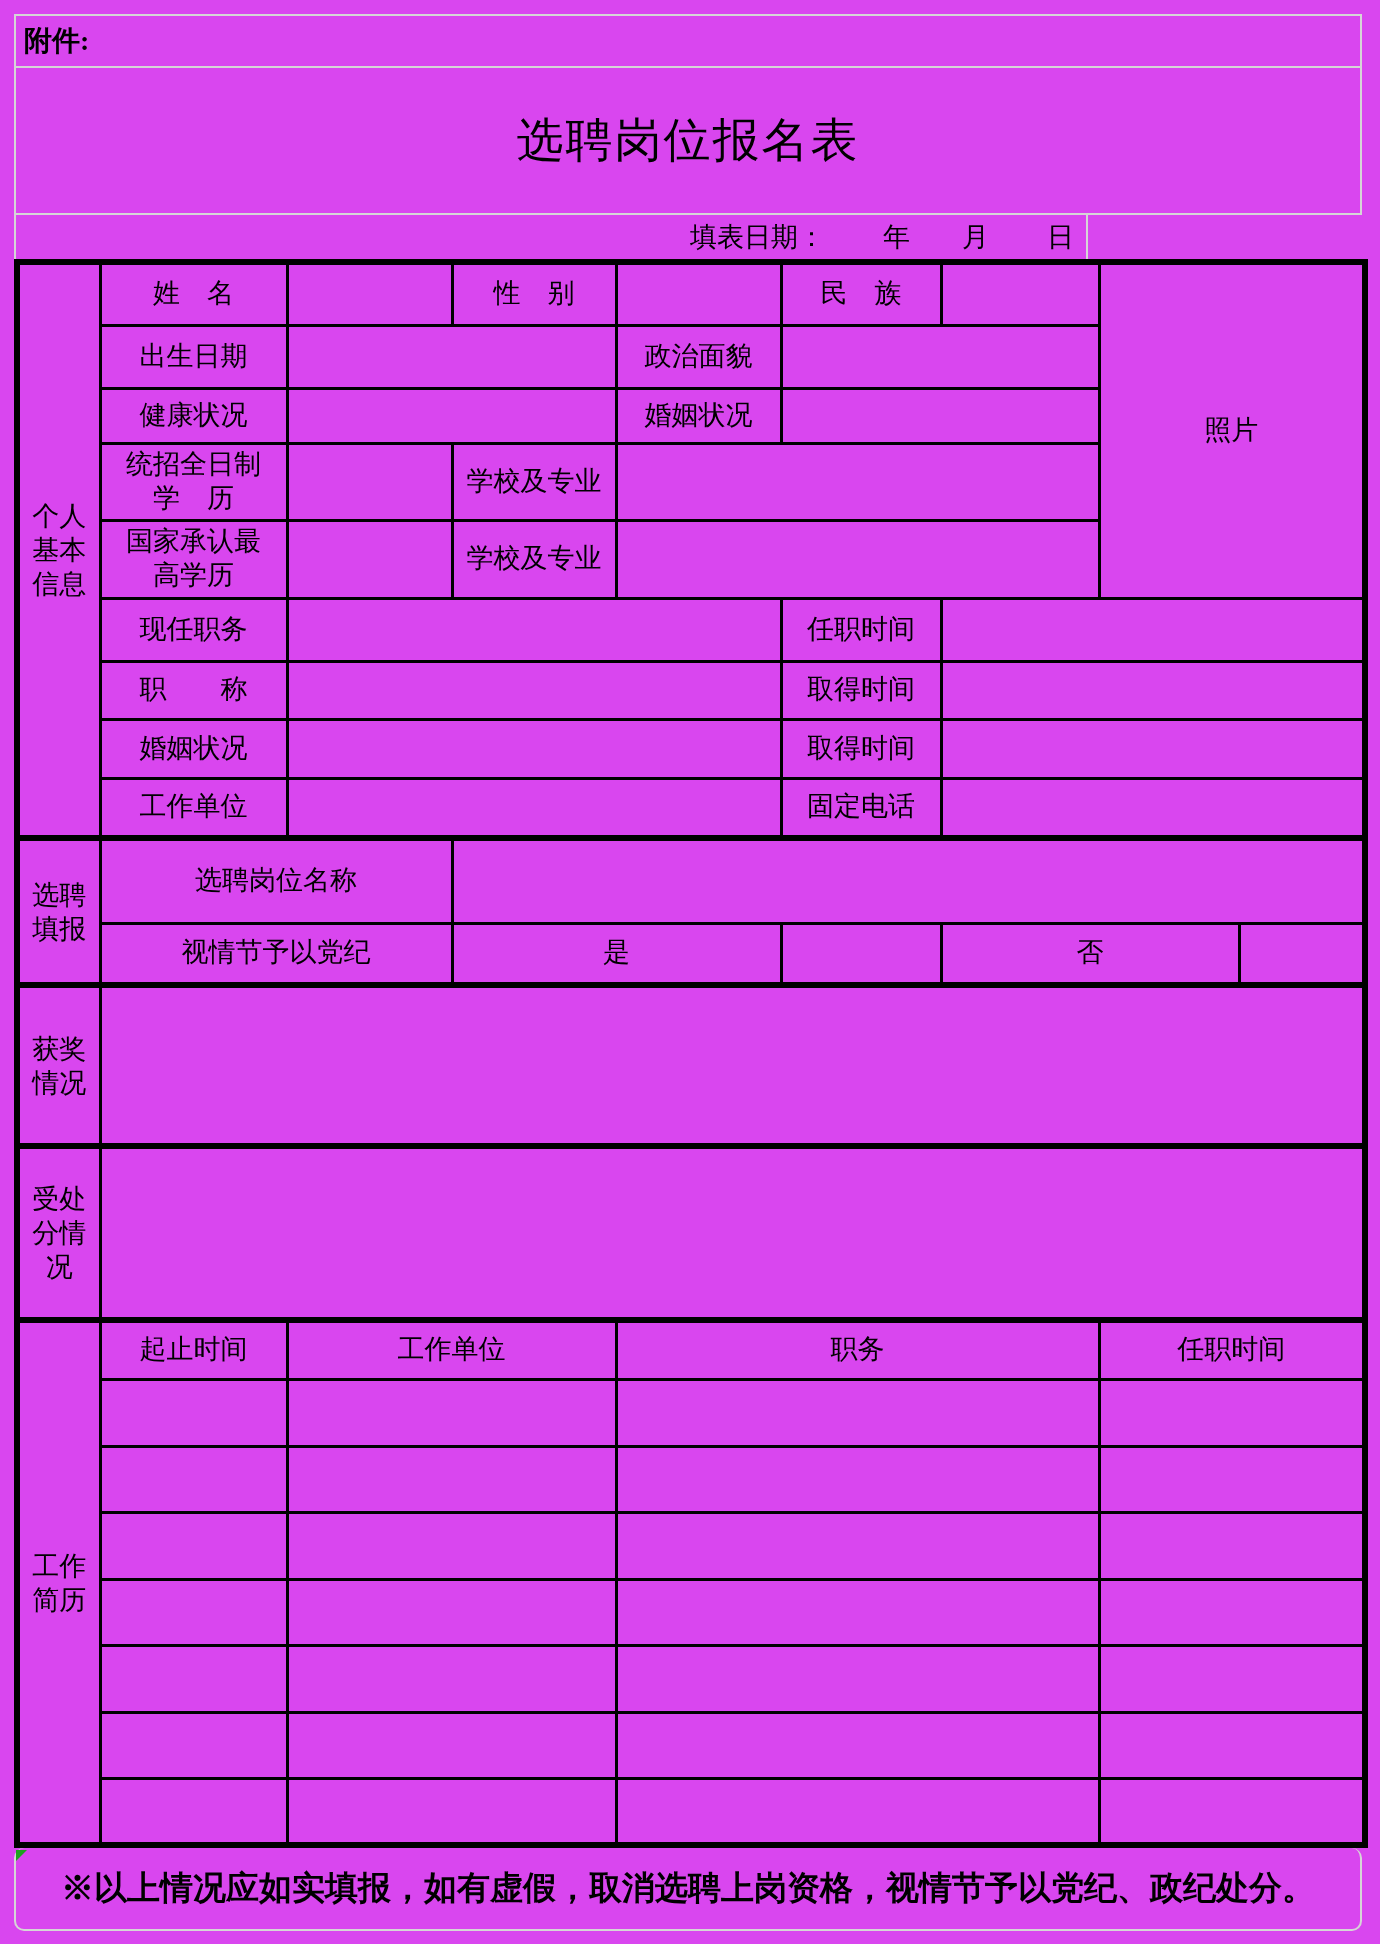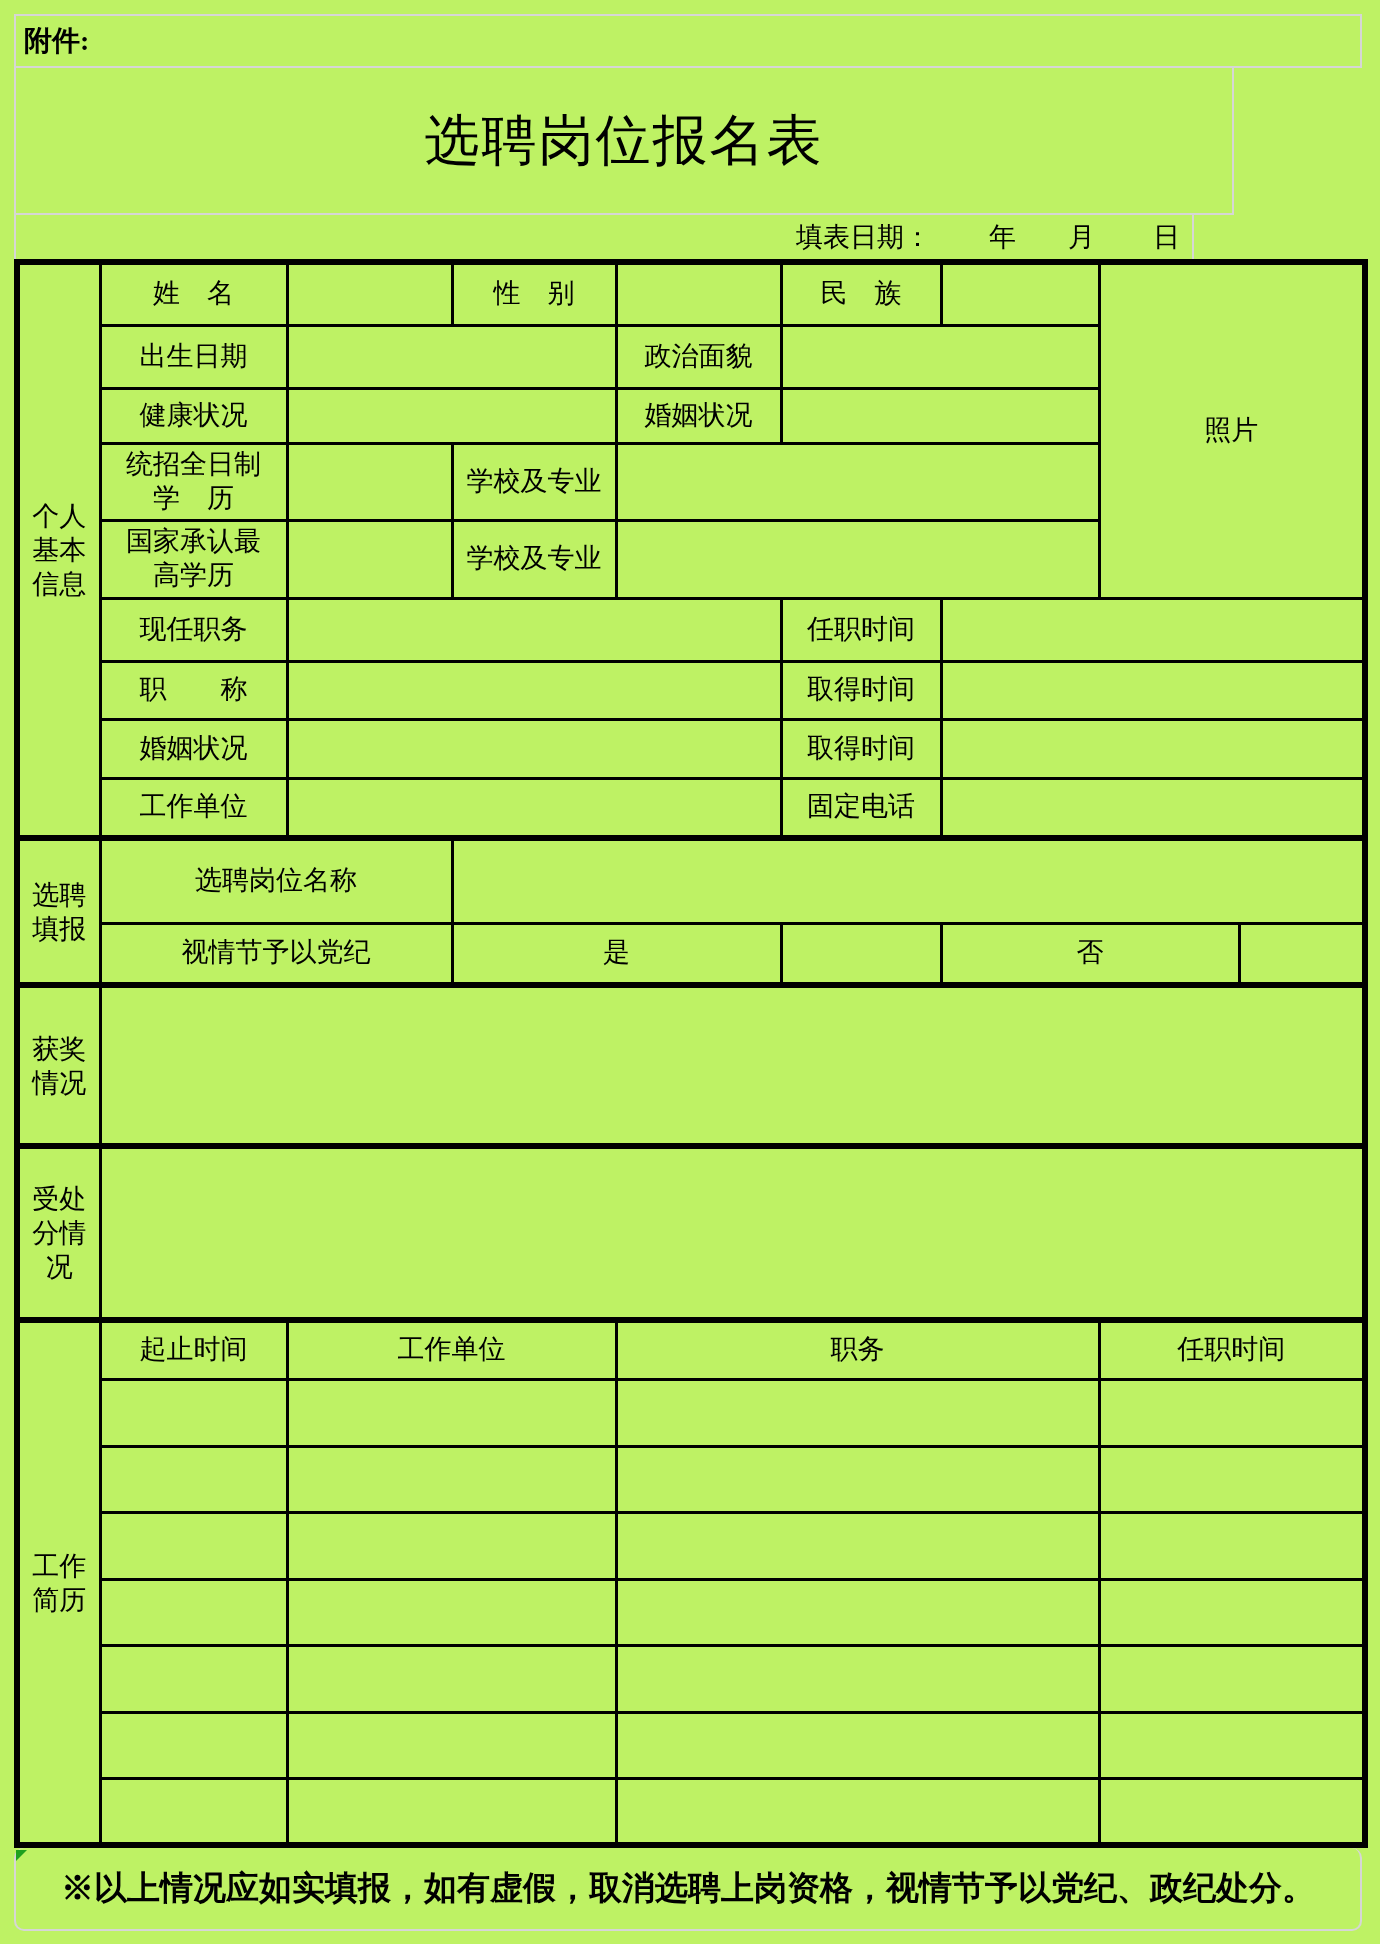--- a/index.html
+++ b/index.html
@@ -1,41 +1,41 @@
 <!DOCTYPE html>
 <html><head>
 <meta charset="utf-8">
 <style>
   html,body{margin:0;padding:0;background:#fff;}
   .sheet{
     position:relative;
     width:1380px;height:1944px;
-    background:#bef264;
+    background:#d946ef;
     font-family:"Liberation Serif","DejaVu Serif",serif;
     color:#000;
     overflow:hidden;
   }
   *{box-sizing:border-box;}
 
   
   .attach-row{
     position:absolute;left:14px;top:14px;width:1348px;height:54px;
     border:2px solid #d6d6d6;
     display:flex;align-items:center;
     padding-left:8px;
     font-size:28px;font-weight:bold;
   }
   .title-row{
-    position:absolute;left:14px;top:68px;width:1220px;height:147px;
+    position:absolute;left:14px;top:68px;width:1348px;height:147px;
     border-left:2px solid #d6d6d6;border-right:2px solid #d6d6d6;border-bottom:2px solid #d6d6d6;
     display:flex;align-items:center;justify-content:center;
-    font-size:55px;letter-spacing:2px;
+    font-size:47px;letter-spacing:2px;
   }
   .date-row{
-    position:absolute;left:14px;top:215px;width:1180px;height:44px;
+    position:absolute;left:14px;top:215px;width:1074px;height:44px;
     border-left:2px solid #d6d6d6;border-right:2px solid #d6d6d6;
     display:flex;align-items:center;justify-content:flex-end;
     font-size:27px;
     padding-right:12px;
   }
   .date-row .gap-l{margin-left:58px;}
   .date-row .gap-m{margin-left:52px;}
 
   
   table.form{

